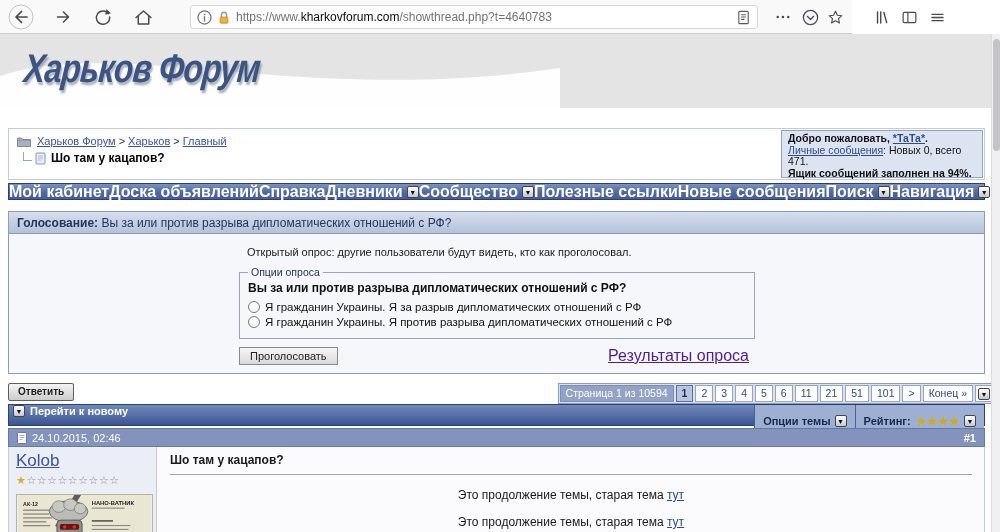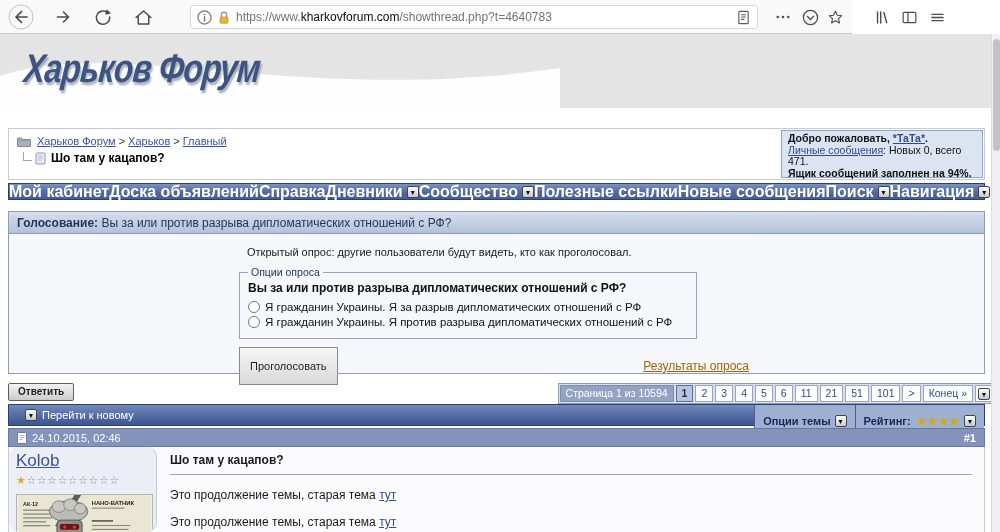--- a/index.html
+++ b/index.html
@@ -48,74 +48,74 @@
     border:1px solid #3f4450;border-radius:2px;font-size:7px;line-height:11px;color:#111;
     text-align:center;margin-left:4px;}
   .dd-icon::after{content:"▼";}
 
   
   .poll{position:absolute;top:211px;left:8px;width:977px;height:163px;border:1px solid #8c9cbd;
     background:#f6f7fb;}
   .poll-head{height:22px;background:linear-gradient(#d6dfee,#b4c1da);border-bottom:1px solid #8c9cbd;
     color:#25355f;font-size:12px;padding:4px 8px 0;}
   .poll-note{margin:12px 0 0 238px;font-size:11px;color:#1a1a1a;}
-  .poll fieldset{margin:8px 0 0 230px;width:458px;border:1px solid #9aa5bd;padding:1px 8px 7px;}
+  .poll fieldset{margin:8px 0 0 230px;width:516px;border:1px solid #9aa5bd;padding:1px 8px 7px;}
   .poll legend{font-size:10.5px;color:#25355f;padding:0 3px;}
   .poll-q{font-size:12px;font-weight:bold;color:#111;margin:2px 0 6px;}
   .poll-opt{font-size:11.5px;color:#111;margin:3px 0;display:flex;align-items:center;}
   .poll-opt input{margin:0 5px 0 0;width:12px;height:12px;}
   .poll-actions{margin:8px 0 0 230px;width:510px;display:flex;justify-content:space-between;
     align-items:center;}
-  .vote-btn{font-size:11px;padding:12px 10px;background:linear-gradient(#f6f6f6,#d9d9d9);
+  .vote-btn{font-size:11px;padding:2px 10px;background:linear-gradient(#f6f6f6,#d9d9d9);
     border:1px solid #8a8a8a;color:#222;cursor:pointer;font-family:"Liberation Sans",sans-serif;}
-  .results-link{font-size:12px;color:#a16207;text-decoration:underline;cursor:pointer;}
+  .results-link{font-size:16px;color:#4c1d95;text-decoration:underline;cursor:pointer;}
 
   
   .pagerrow{position:absolute;top:383px;left:8px;width:987px;height:19px;}
   .reply-btn{position:absolute;left:0;top:0;font-size:10px;font-weight:bold;color:#222;
     padding:2px 9px 3px;background:linear-gradient(#f4f4f4,#cccccc);border:1px solid #5e5e5e;
     border-radius:2px;cursor:pointer;font-family:"Liberation Sans",sans-serif;}
   .pagenav{position:absolute;right:0;top:0;display:flex;background:#d9e1ef;border:1px solid #8c9cbd;
     padding:1px;gap:2px;align-items:stretch;}
   .pcell{font-size:10.5px;padding:1px 5px 2px;border:1px solid #9aa5bd;background:#fff;
     color:#2f4a8f;cursor:pointer;display:flex;align-items:center;}
   .pcell.info{background:#94a2c4;color:#fff;border-color:#7d8cb0;cursor:default;}
   .pcell.current{background:#b9c5de;color:#1d2c55;font-weight:bold;border-color:#5d6f9a;}
   .pcell.icon-cell{padding:1px 2px;}
   .pcell .dd-icon{margin-left:0;}
 
   
   .threadbar{position:absolute;top:404px;left:8px;width:977px;height:22px;
     background:linear-gradient(#7189b9,#3c5592);border:1px solid #2a3f74;display:flex;
     align-items:stretch;}
-  .tb-left{flex:1;display:flex;align-items:center;padding-left:16px;color:#fff;font-size:11px;
-    font-weight:normal;cursor:pointer;}
+  .tb-left{flex:1;display:flex;align-items:flex-start;padding-left:4px;color:#fff;font-size:11px;
+    font-weight:bold;cursor:pointer;}
   .tb-left .dd-icon{margin:0 5px 0 0;}
   .tb-cell{display:flex;align-items:center;background:#9db0d2;border-left:1px solid #48609a;
     color:#152850;font-size:11px;font-weight:bold;padding:16px 8px;cursor:pointer;white-space:nowrap;}
   .stars{color:#d9a80e;font-size:11px;letter-spacing:1px;margin-left:6px;}
 
   
   .datebar{position:absolute;top:428px;left:8px;width:977px;height:19px;background:#8393bb;
     border:1px solid #68799f;color:#fff;font-size:11px;display:flex;align-items:center;
     padding:0 8px;}
   .datebar .num{margin-left:auto;font-weight:bold;}
   .post{position:absolute;top:447px;left:8px;width:977px;height:85px;background:#fbfbfe;
     border-left:1px solid #c6cbd8;border-right:1px solid #c6cbd8;overflow:hidden;}
   .post-left{position:absolute;left:0;top:0;width:148px;height:85px;background:#eceef6;
-    border-right:1px solid #c3c9da;padding:4px 0 0 7px;overflow:hidden;border-radius:10px;}
+    border-right:1px solid #c3c9da;padding:4px 0 0 7px;overflow:hidden;}
   .author{font-size:17px;color:#3a52a0;text-decoration:underline;cursor:pointer;}
   .repstars{font-size:11px;margin-top:3px;letter-spacing:0.5px;}
   .repstars .gold{color:#d4af37;}
   .repstars .empty{color:#8e94a8;}
   .avatar{position:absolute;left:7px;top:47px;border:1px solid #b8b4a0;cursor:pointer;}
   .post-right{margin-left:149px;padding:6px 12px 0;}
   .post-title{font-size:12px;font-weight:bold;color:#1a1a1a;padding-bottom:7px;
     border-bottom:1px solid #a5a5a5;}
-  .post-line{font-size:12px;color:#1a1a1a;margin-top:13px;}
+  .post-line{font-size:12px;color:#1a1a1a;margin-top:13px;text-align:center;}
   .post-line a{color:#2f4a8f;text-decoration:underline;cursor:pointer;}
 
   
   .scrollbar{position:absolute;right:0;top:34px;width:9px;height:498px;background:#f0f0f2;
     border-left:1px solid #dcdce0;}
   .scroll-thumb{position:absolute;left:1px;top:5px;width:7px;height:112px;background:#c4c4c8;
     border-radius:4px;}
 
   svg{display:block;}
 </style>

